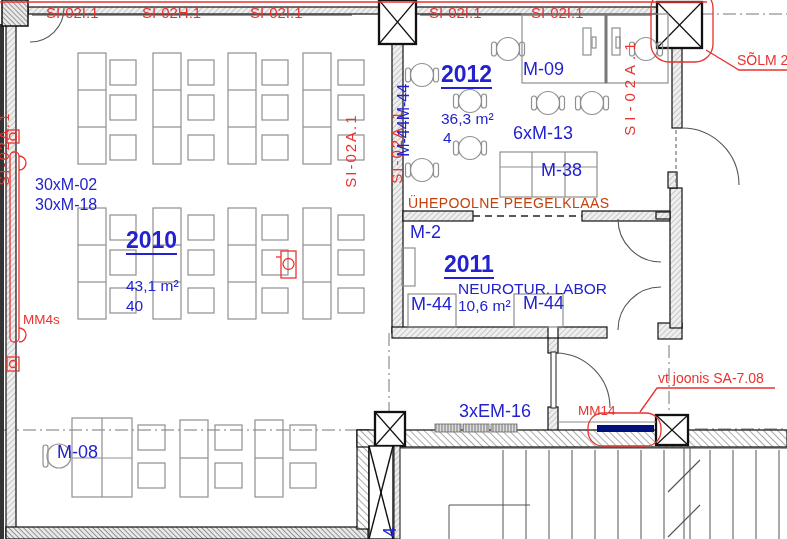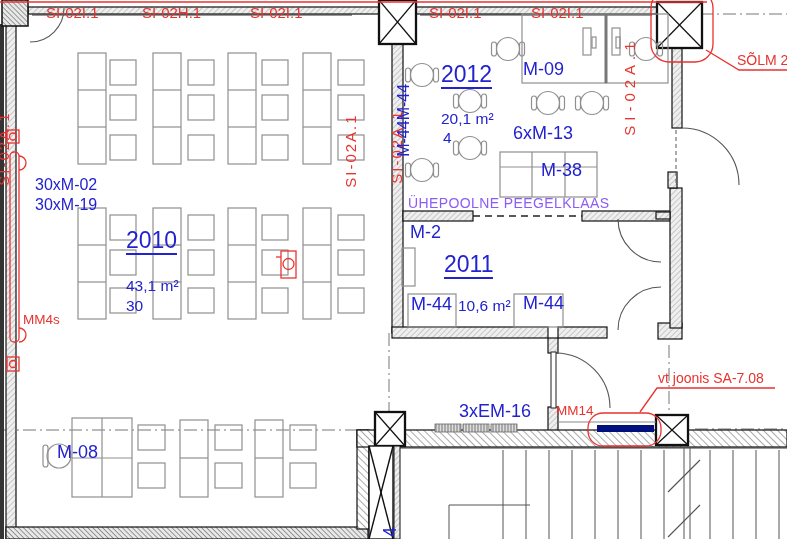--- a/index.html
+++ b/index.html
@@ -2,29 +2,29 @@
 <html><head>
 <meta charset="utf-8">
 <style>
   html,body{margin:0;padding:0;background:#fff;}
   .canvas{position:relative;width:787px;height:539px;background:#fff;overflow:hidden;
           font-family:"Liberation Sans",sans-serif;}
   .canvas svg{position:absolute;left:0;top:0;}
   .lbl{position:absolute;white-space:nowrap;line-height:1.05;}
   .red{color:#e8332f;}
   .blue{color:#2222cf;}
-  .blk{color:#8b5cf6;}
+  .blk{color:#c2410c;}
   .s13{font-size:13.5px;}
   .s14{font-size:14px;}
   .s15{font-size:15px;}
   .s155{font-size:15.5px;}
   .s16{font-size:16px;}
   .s17{font-size:18px;}
   .s18{font-size:18px;}
-  .num{font-size:23px;font-weight:normal;border-bottom:2.5px solid currentColor;padding-bottom:1px;display:inline-block;}
+  .num{font-size:23px;font-weight:bold;border-bottom:2.5px solid currentColor;padding-bottom:1px;display:inline-block;}
   .vert{transform-origin:0 100%;transform:rotate(-90deg);}
   .lsp{letter-spacing:2px;}
   .lsp5{letter-spacing:5px;}
 </style>
 </head>
 <body>
 
 <div class="canvas">
 
 <svg width="787" height="539" viewBox="0 0 787 539">
@@ -292,40 +292,41 @@
 
 <div class="lbl red s15 vert lsp" style="left:12px;top:170px">SI-02A.1</div>
 <div class="lbl red s15 vert lsp" style="left:359px;top:172px">SI-02A.1</div>
 <div class="lbl red s15 vert lsp" style="left:405px;top:168px">SI-02A.1</div>
 <div class="lbl red s15 vert lsp5" style="left:638px;top:120px">SI-02A.1</div>
 
 <div class="lbl blue s16 vert" style="left:413px;top:140px">M-44M-44</div>
 <div class="lbl blue s18 vert" style="left:400px;top:518px">4</div>
 
 <div class="lbl blue num" style="left:441px;top:62px">2012</div>
-<div class="lbl blue s155" style="left:441px;top:111px">20,1 m²</div>
+<div class="lbl blue s155" style="left:441px;top:111px">36,3 m²</div>
 <div class="lbl blue s155" style="left:443px;top:130px">4</div>
 <div class="lbl blue s17" style="left:523px;top:60px">M-09</div>
 <div class="lbl blue s17" style="left:513px;top:124px">6xM-13</div>
 <div class="lbl blue s17" style="left:541px;top:161px">M-38</div>
 
 <div class="lbl blk s14" style="left:408px;top:196px;letter-spacing:.4px">ÜHEPOOLNE PEEGELKLAAS</div>
 
 <div class="lbl blue s17" style="left:410px;top:223px">M-2</div>
 <div class="lbl blue num" style="left:444px;top:252px">2011</div>
+<div class="lbl blue s155" style="left:458px;top:281px">NEUROTUR. LABOR</div>
 <div class="lbl blue s17" style="left:411px;top:295px">M-44</div>
 <div class="lbl blue s155" style="left:458px;top:298px">10,6 m²</div>
 <div class="lbl blue s17" style="left:523px;top:294px">M-44</div>
 
 <div class="lbl blue s16" style="left:35px;top:177px">30xM-02</div>
-<div class="lbl blue s16" style="left:35px;top:197px">30xM-19</div>
+<div class="lbl blue s16" style="left:35px;top:197px">30xM-18</div>
 <div class="lbl blue num" style="left:126px;top:228px">2010</div>
 <div class="lbl blue s155" style="left:126px;top:278px">43,1 m²</div>
-<div class="lbl blue s155" style="left:126px;top:298px">30</div>
+<div class="lbl blue s155" style="left:126px;top:298px">40</div>
 <div class="lbl blue s17" style="left:57px;top:443px">M-08</div>
 <div class="lbl blue s17" style="left:459px;top:402px">3xEM-16</div>
 
 <div class="lbl red s13" style="left:23px;top:313px">MM4s</div>
-<div class="lbl red s13" style="left:556px;top:404px">MM14</div>
+<div class="lbl red s13" style="left:578px;top:404px">MM14</div>
 <div class="lbl red s14" style="left:658px;top:371px">vt joonis SA-7.08</div>
 <div class="lbl red s14" style="left:737px;top:53px">SÕLM 2</div>
 
 </div>
 
 </body></html>

